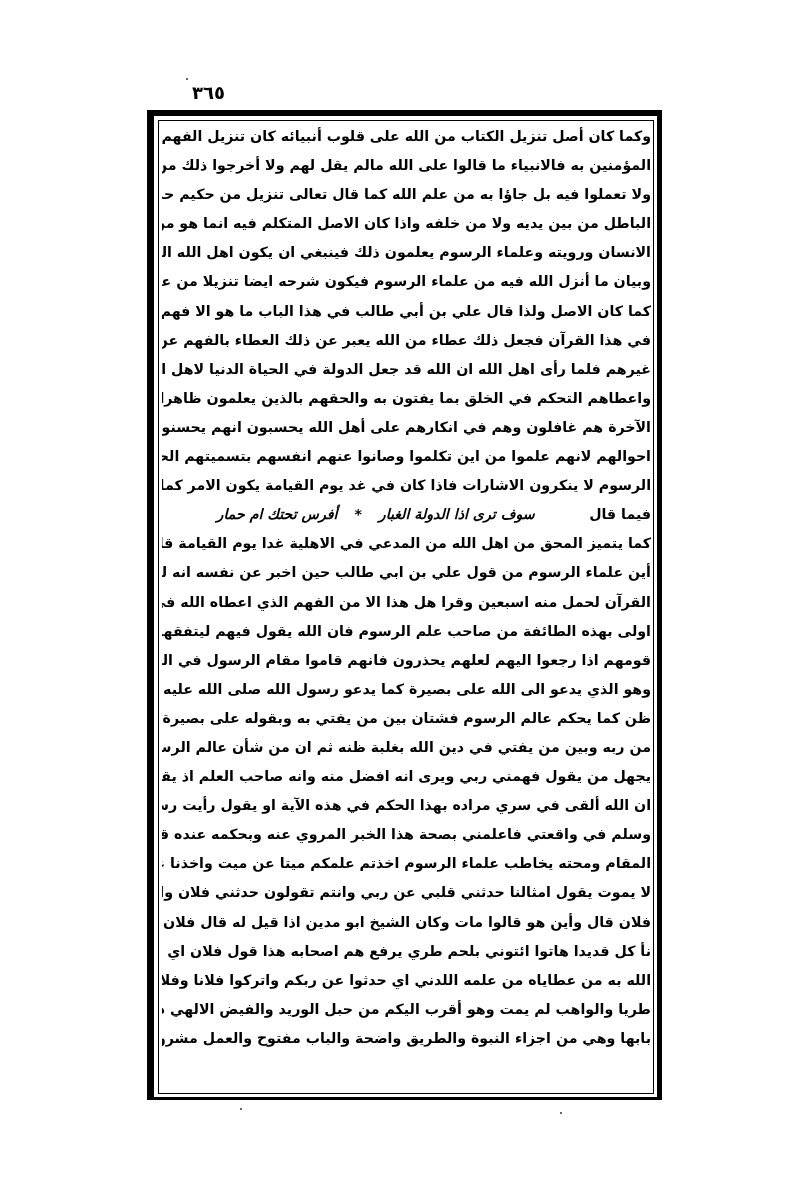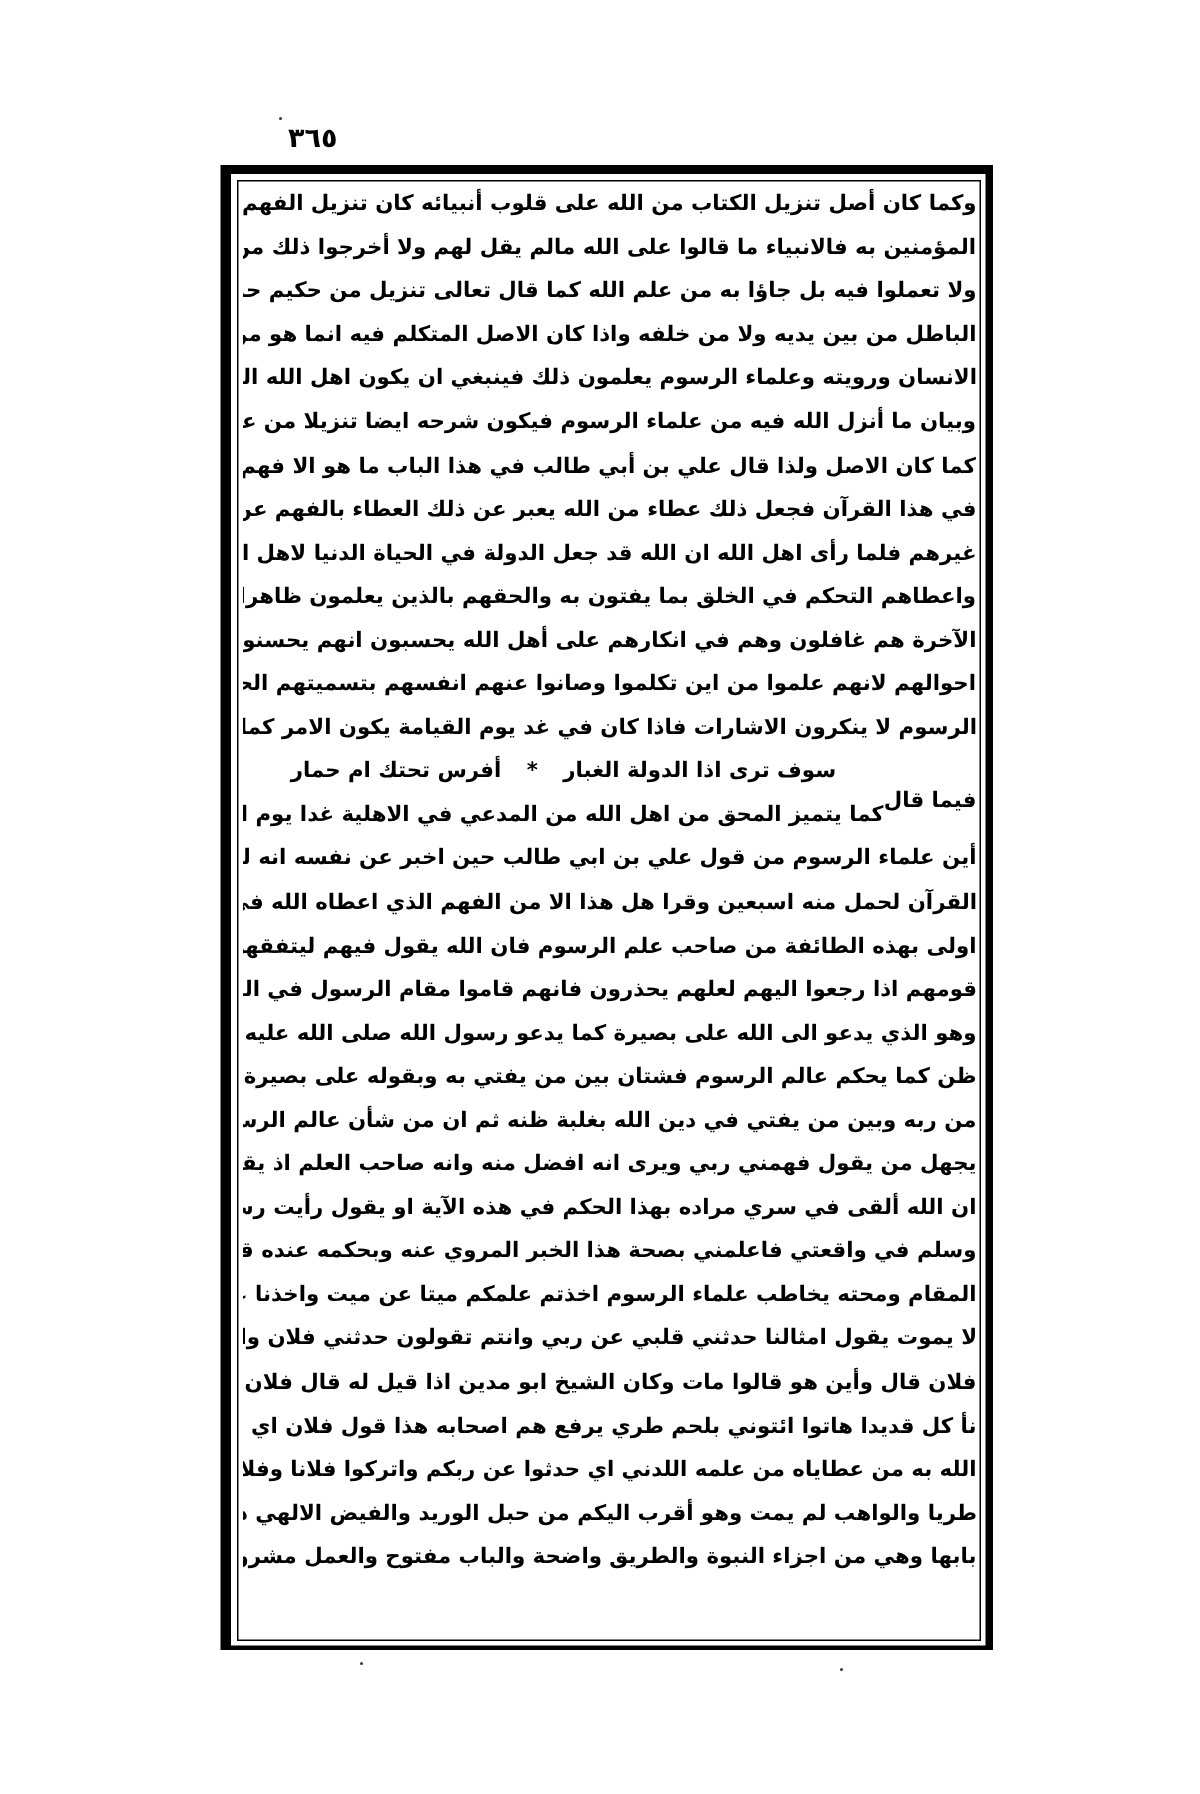--- a/index.html
+++ b/index.html
@@ -65,28 +65,28 @@
       height: 29.1px;
     }
     .verse {
       text-align: center;
       text-align-last: center;
       white-space: nowrap;
       height: 29.1px;
     }
     .verse .hemistich {
       display: inline-block;
+      font-style: italic;
     }
     .verse .star {
       display: inline-block;
       margin: 0 12px;
     }
     .verse-lead {
       float: right;
-      margin-top: 20px;
     }
     .speck {
       position: absolute;
       width: 2px;
       height: 2px;
       background: #333;
       border-radius: 1px;
     }
   </style>
 </head>

